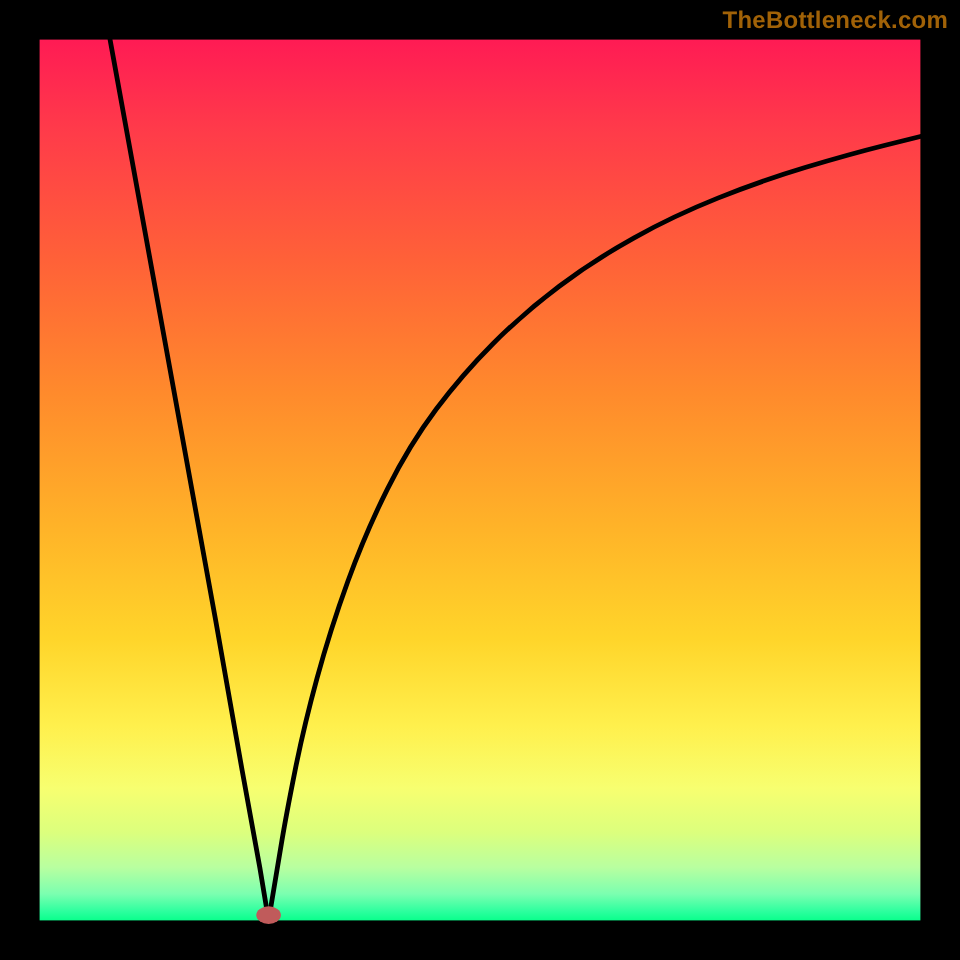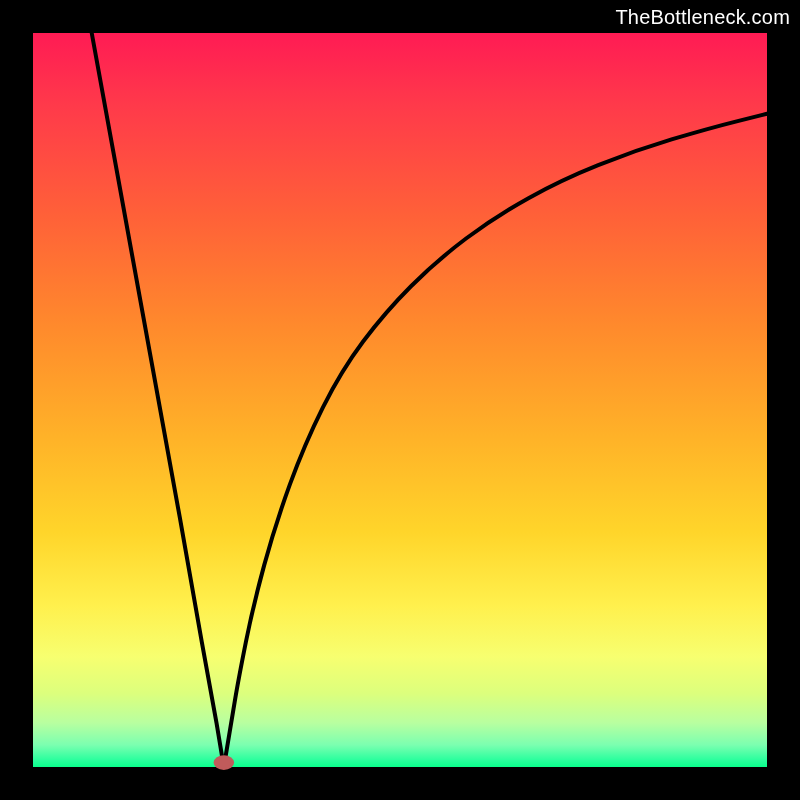--- a/index.html
+++ b/index.html
@@ -46,23 +46,23 @@
     left: 0;
     top: 0;
     width: 734px;
     height: 734px;
     overflow: visible;
   }
   .watermark {
     position: absolute;
     top: 6px;
     right: 10px;
-    color: #ffffff;
+    color: #a16207;
     font-size: 20px;
-    font-weight: 400;
+    font-weight: 700;
     letter-spacing: 0.2px;
     user-select: none;
   }
 </style>
 </head>
 <body>
 
 <div class="stage">
 
   <div class="watermark">TheBottleneck.com</div>

